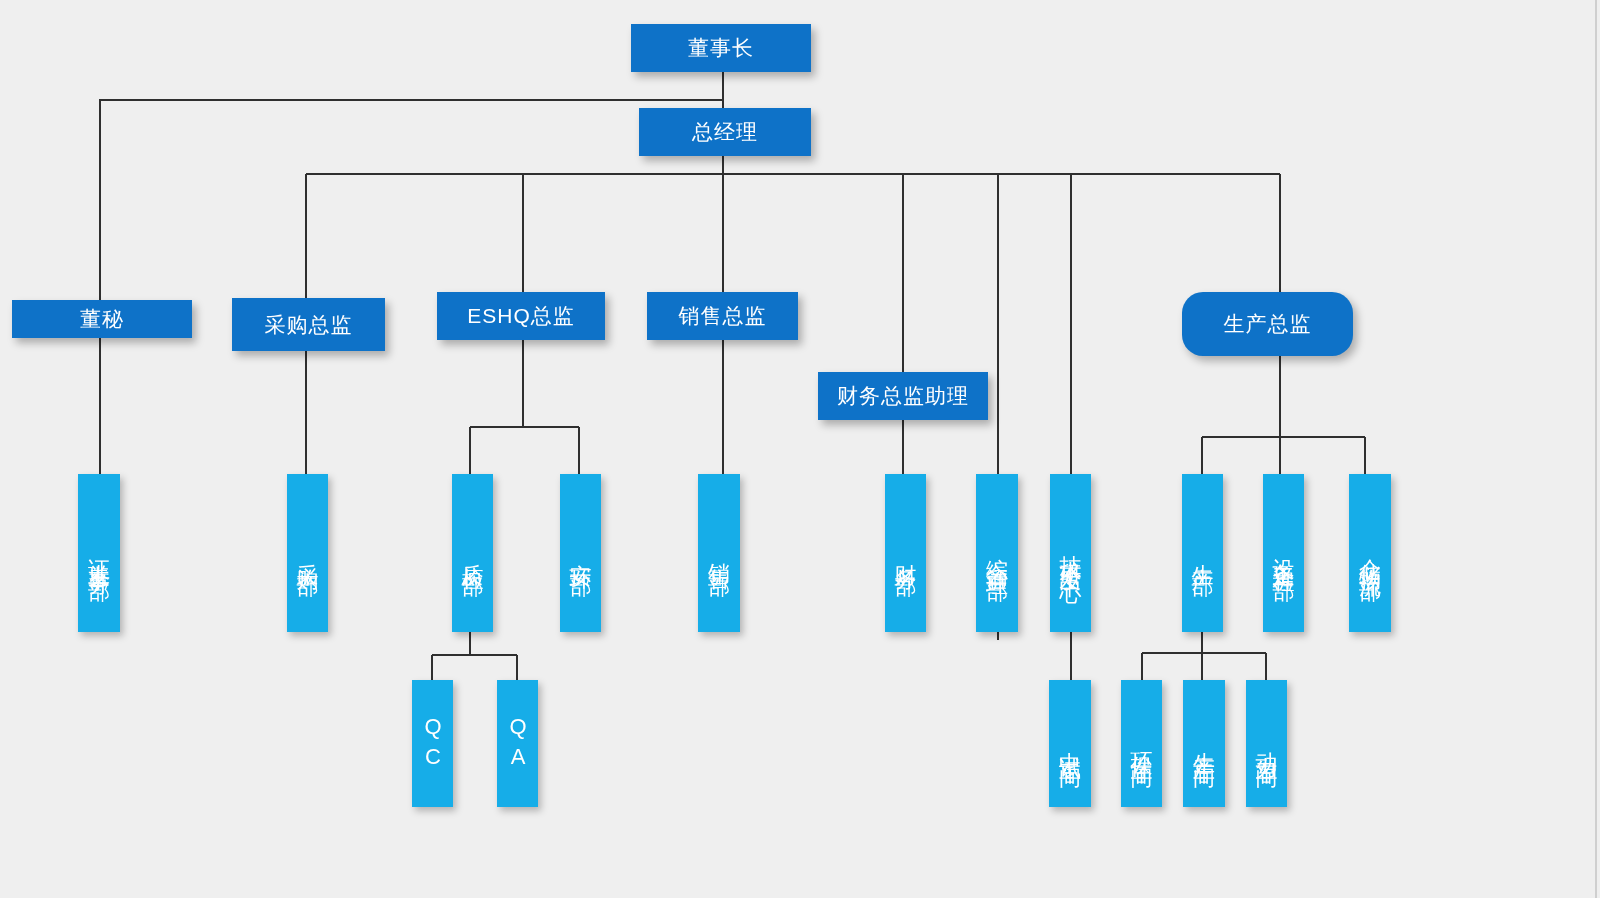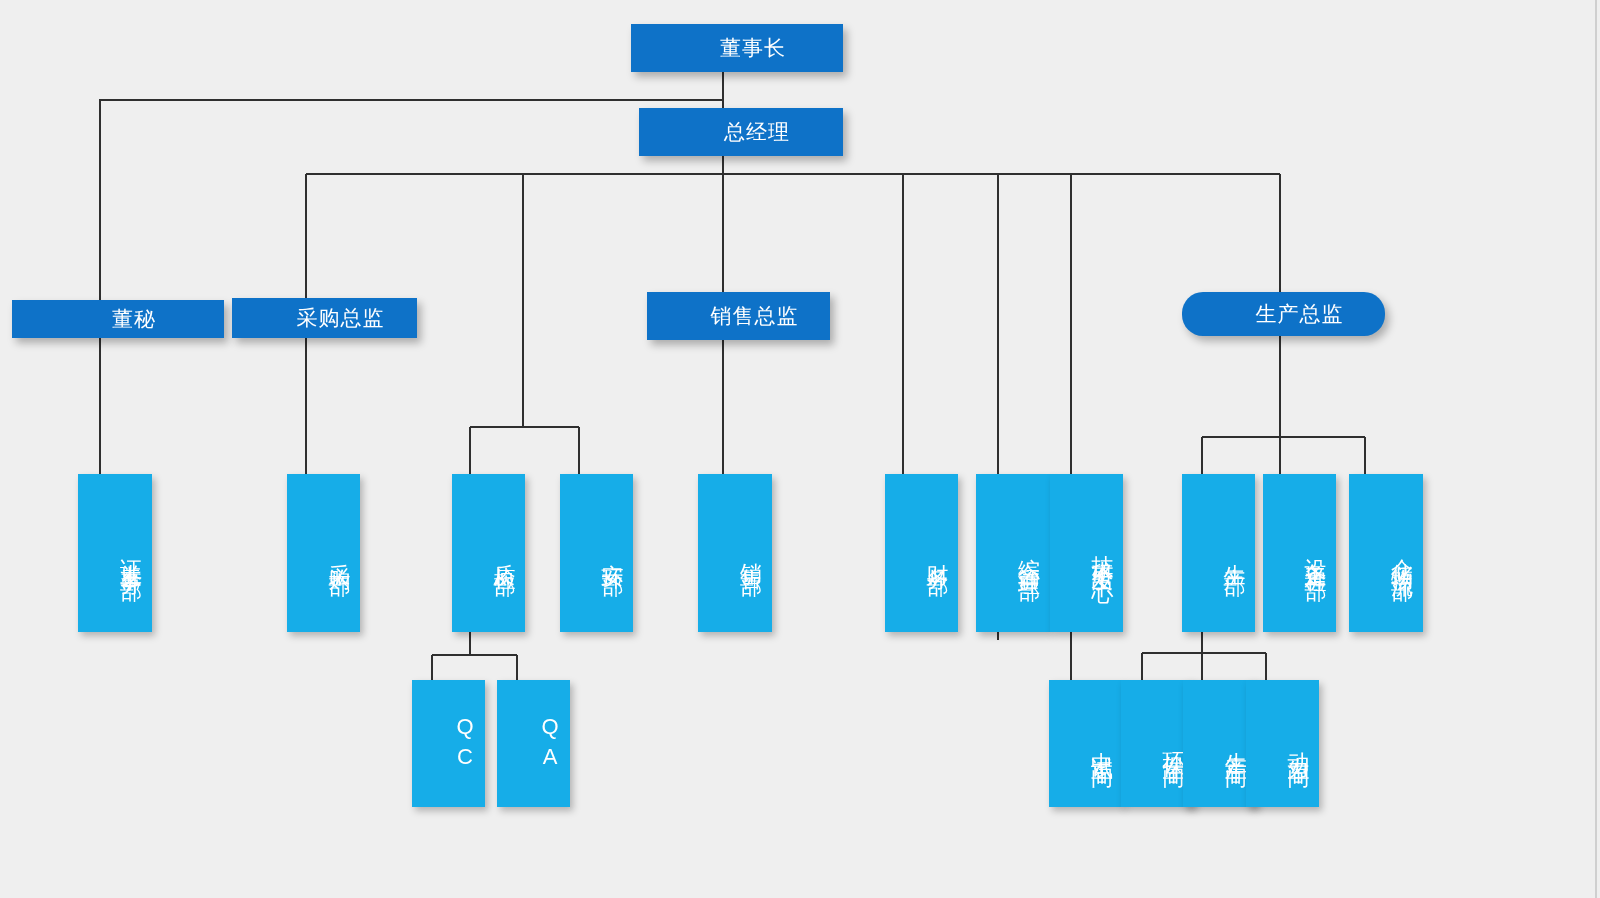--- a/index.html
+++ b/index.html
@@ -7,21 +7,21 @@
   body{
     width:1600px;height:898px;position:relative;overflow:hidden;
     background:#efefef;
     font-family:"Liberation Sans","DejaVu Sans",sans-serif;
   }
   #stage{position:absolute;inset:0;}
   svg.wires{position:absolute;left:0;top:0;z-index:1;}
   .box{
     position:absolute;z-index:2;
     display:flex;align-items:center;justify-content:center;
-    color:#ffffff;text-align:center;padding-left:32px;
+    color:#ffffff;text-align:center;
   }
   .hbox{
     background:#0e72c8;
     font-size:21px;letter-spacing:1px;
     box-shadow:4px 5px 8px rgba(0,0,0,0.28);
   }
   .vbox{
     background:#16ade8;
     box-shadow:3px 4px 7px rgba(0,0,0,0.25);
   }
@@ -33,25 +33,25 @@
     line-height:1;
   }
   .right-edge{
     position:absolute;top:0;height:898px;width:2px;
     background:#cfcfcf;z-index:0;left:1595px;
   }
   
   #n-chairman            {left:631px; top:24px;  width:180px; height:48px;}
   #n-general-manager     {left:639px; top:108px; width:172px; height:48px;font-family:Liberation Mono, monospace;}
   #n-board-secretary     {left:12px;  top:300px; width:180px; height:38px;}
-  #n-procurement-director{left:232px; top:298px; width:153px; height:40px;}
+  #n-procurement-director{left:232px; top:298px; width:153px; height:53px;}
   #n-eshq-director       {left:437px; top:292px; width:168px; height:48px;}
   #n-sales-director      {left:647px; top:292px; width:151px; height:48px;font-family:Liberation Mono, monospace;}
   #n-finance-director-assistant{left:818px; top:372px; width:170px; height:48px;}
-  #n-production-director {left:1182px;top:292px; width:171px; height:44px;border-radius:21px;}
+  #n-production-director {left:1182px;top:292px; width:171px; height:64px;border-radius:21px;}
   
   #n-securities-affairs-dept   {left:78px;  top:474px; width:42px; height:158px;}
   #n-procurement-dept          {left:287px; top:474px; width:41px; height:158px;}
   #n-quality-inspection-dept   {left:452px; top:474px; width:41px; height:158px;}
   #n-safety-env-dept           {left:560px; top:474px; width:41px; height:158px;}
   #n-sales-dept                {left:698px; top:474px; width:42px; height:158px;}
   #n-finance-dept              {left:885px; top:474px; width:41px; height:158px;}
   #n-general-admin-dept        {left:976px; top:474px; width:42px; height:158px;}
   #n-rnd-center                {left:1050px;top:474px; width:41px; height:158px;}
   #n-production-dept           {left:1182px;top:474px; width:41px; height:158px;}
@@ -114,22 +114,28 @@
     </div>
   <div class="box hbox" id="n-general-manager">
       <span>总经理</span>
     </div>
   <div class="box hbox" id="n-board-secretary">
       <span>董秘</span>
     </div>
   <div class="box hbox" id="n-procurement-director">
       <span>采购总监</span>
     </div>
+  <div class="box hbox" id="n-eshq-director">
+      <span>ESHQ总监</span>
+    </div>
   <div class="box hbox" id="n-sales-director">
       <span>销售总监</span>
+    </div>
+  <div class="box hbox" id="n-finance-director-assistant">
+      <span>财务总监助理</span>
     </div>
   <div class="box hbox" id="n-production-director">
       <span>生产总监</span>
     </div>
 
   <div class="box vbox" id="n-securities-affairs-dept">
       <span>证券事务部</span>
     </div>
   <div class="box vbox" id="n-procurement-dept">
       <span>采购部</span>

